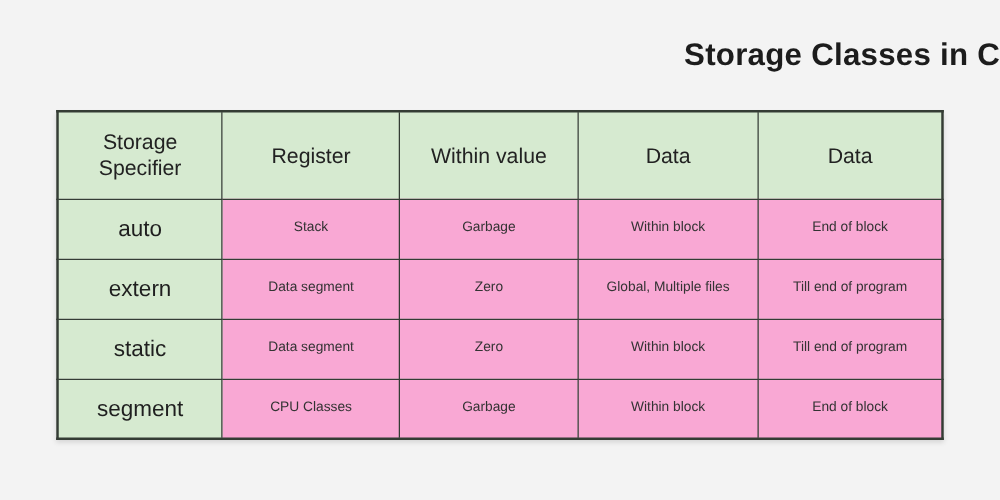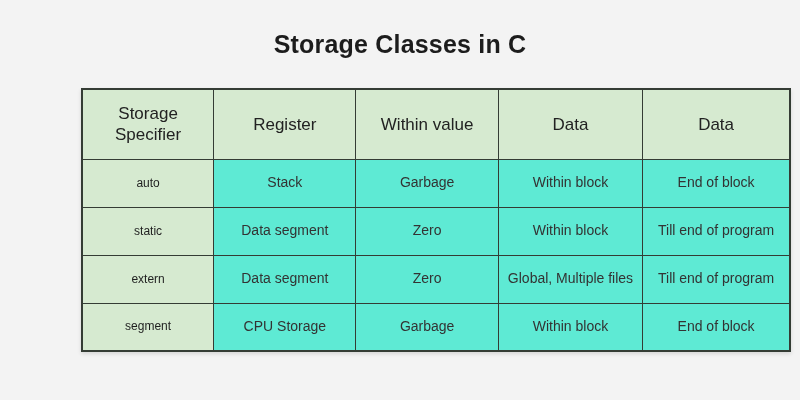--- a/index.html
+++ b/index.html
@@ -4,33 +4,32 @@
 <style>
   * { margin: 0; padding: 0; box-sizing: border-box; }
   html, body {
     width: 800px; height: 400px;
     background: #f3f3f3;
     font-family: "Liberation Sans", "DejaVu Sans", sans-serif;
     color: #2b2b2b;
     overflow: hidden;
   }
   .page-title {
-    text-align: center;
+    text-align: right;
     font-size: 25px;
     font-weight: bold;
     color: #1c1c1c;
     padding-top: 30px;
     letter-spacing: 0.2px;
   }
   .table-wrap {
     position: absolute;
     left: 45px;
     top: 88px;
     width: 692px;
-    margin-left: 36px;
   }
   table.storage-table {
     border-collapse: collapse;
     width: 710px;
     table-layout: fixed;
     background: #ffffff;
     border: 2px solid #343c34;
     box-shadow: 0 2px 4px rgba(0,0,0,0.12);
   }
   table.storage-table th,
@@ -42,28 +41,28 @@
     line-height: 1.25;
   }
   table.storage-table th {
     background: #d6ead0;
     font-size: 17px;
     font-weight: normal;
     color: #222222;
     height: 70px;
   }
   table.storage-table td {
-    font-size: 14px;
+    font-size: 11px;
     color: #333333;
     height: 48px;
-    background: #5eead4;
+    background: #f9a8d4;
   }
   table.storage-table td.specifier-cell {
     background: #d6ead0;
-    font-size: 12px;
+    font-size: 18px;
     color: #1f1f1f;
   }
   col.c1 { width: 18.6%; }
   col.c2 { width: 20.1%; }
   col.c3 { width: 20.1%; }
   col.c4 { width: 20.4%; }
   col.c5 { width: 20.8%; }
 </style>
 </head>
 <body>
@@ -90,35 +89,35 @@
     </thead>
     <tbody>
       <tr>
         <td class="specifier-cell">auto</td>
         <td>Stack</td>
         <td>Garbage</td>
         <td>Within block</td>
         <td>End of block</td>
       </tr>
       <tr>
+        <td class="specifier-cell">extern</td>
+        <td>Data segment</td>
+        <td>Zero</td>
+        <td>Global, Multiple files</td>
+        <td>Till end of program</td>
+      </tr>
+      <tr>
         <td class="specifier-cell">static</td>
         <td>Data segment</td>
         <td>Zero</td>
         <td>Within block</td>
         <td>Till end of program</td>
       </tr>
       <tr>
-        <td class="specifier-cell">extern</td>
-        <td>Data segment</td>
-        <td>Zero</td>
-        <td>Global, Multiple files</td>
-        <td>Till end of program</td>
-      </tr>
-      <tr>
         <td class="specifier-cell">segment</td>
-        <td>CPU Storage</td>
+        <td>CPU Classes</td>
         <td>Garbage</td>
         <td>Within block</td>
         <td>End of block</td>
       </tr>
     </tbody>
   </table>
 </div>
 
 </body></html>

